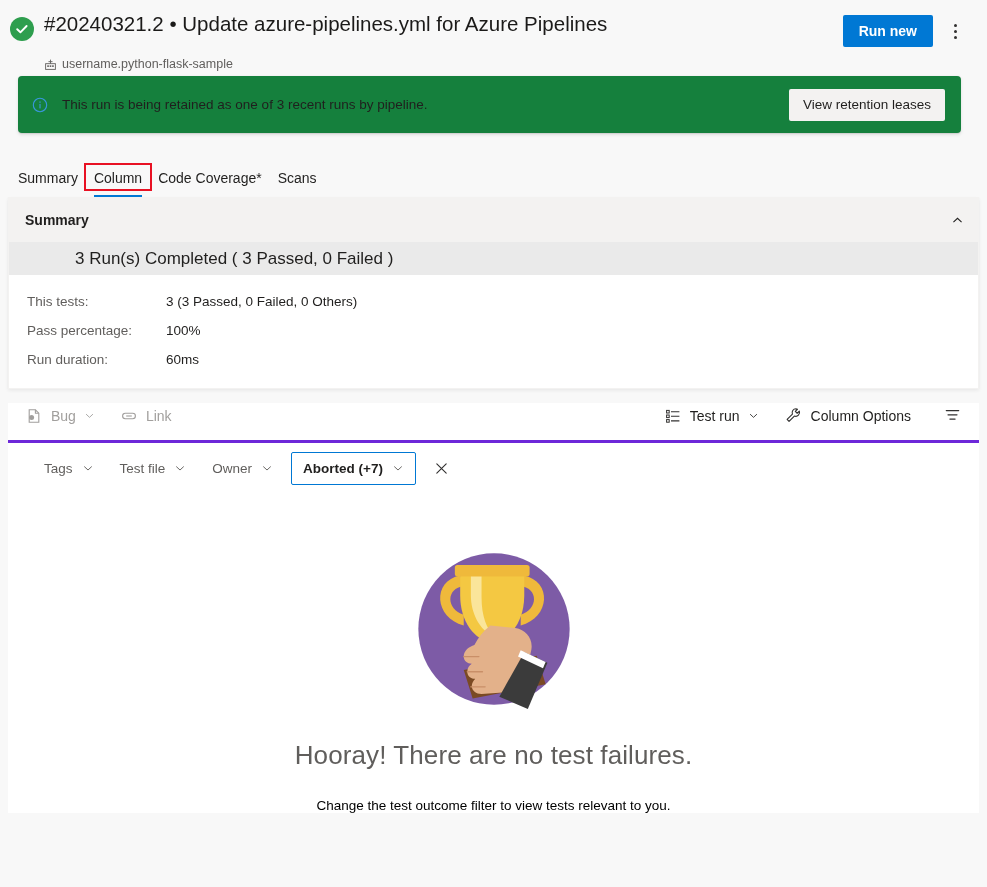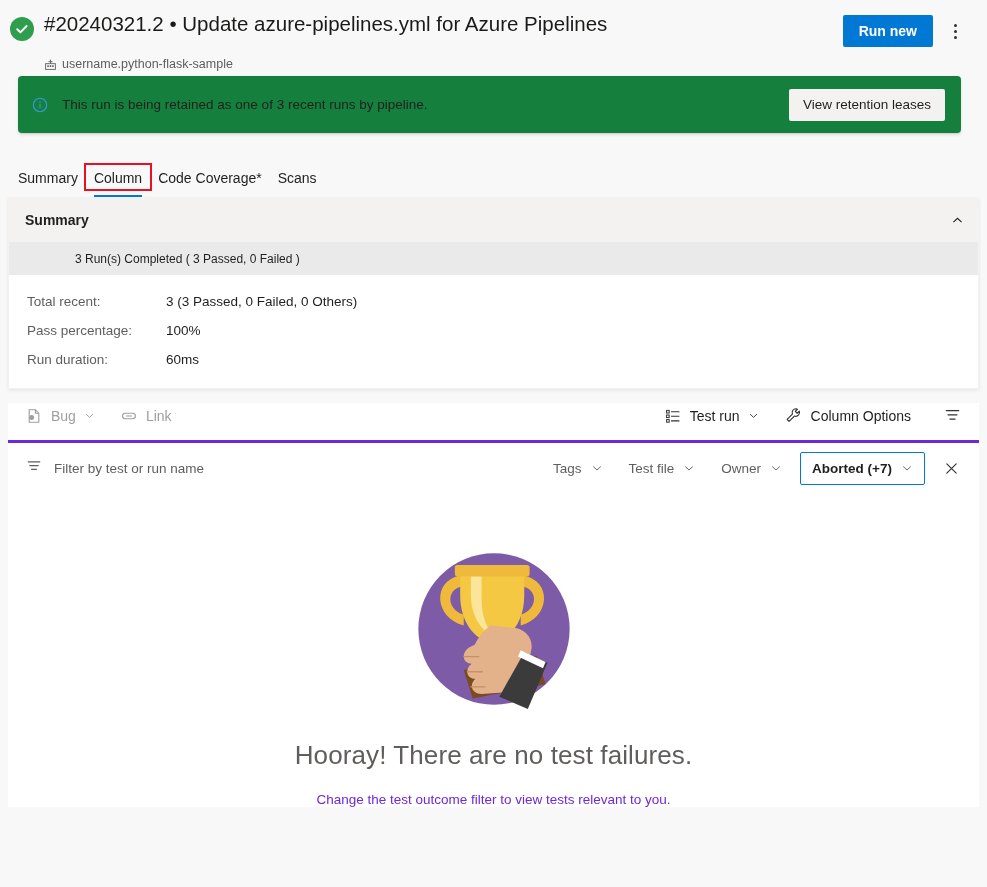--- a/index.html
+++ b/index.html
@@ -143,21 +143,21 @@
   }
   .summary-head-title { font-size: 14px; font-weight: 600; color: #201f1e; flex: 1; }
   .chev { display: flex; align-items: center; }
 
   .summary-strip {
     background: #eaeaea;
     height: 33px;
     display: flex;
     align-items: center;
     padding-left: 66px;
-    font-size: 12px;
+    font-size: 17px;
     color: #201f1e;
   }
 
   .summary-body { background: #ffffff; padding: 12px 0 14px 0; }
   .srow { display: flex; align-items: center; height: 29px; padding-left: 18px; font-size: 13.5px; }
   .skey { color: #605e5c; width: 139px; flex: 0 0 auto; }
   .sval { color: #201f1e; }
 
   
   .tests-panel { background: #ffffff; margin-top: 14px; }
@@ -241,22 +241,22 @@
   }
   .empty-title {
     font-size: 26px;
     font-weight: 300;
     color: #605e5c;
     margin-top: 18px;
     letter-spacing: .1px;
   }
   .empty-sub {
     font-size: 13.5px;
-    color: #6d28d9;
-    margin-top: 21px;
+    color: #000000;
+    margin-top: 27px;
   }
 </style>
 </head>
 <body>
 
 <div class="page-header">
   <div class="hdr-left">
     <div class="status-circle">
       <svg width="14" height="14" viewBox="0 0 14 14">
           <path d="M2.2 7.2L5.4 10.3L11.6 4.0" fill="none" stroke="#ffffff" stroke-width="1.9" stroke-linecap="round" stroke-linejoin="round"></path>
@@ -325,21 +325,21 @@
       <span class="summary-head-title">Summary</span>
       <span class="chev">
         <svg width="13" height="13" viewBox="0 0 16 16">
             <path d="M3 10L8 5.3L13 10" fill="none" stroke="#201f1e" stroke-width="1.3"></path>
           </svg>
       </span>
     </div>
     <div class="summary-strip">3 Run(s) Completed ( 3 Passed, 0 Failed )</div>
     <div class="summary-body">
       <div class="srow">
-        <span class="skey">Total recent:</span>
+        <span class="skey">This tests:</span>
         <span class="sval">3 (3 Passed, 0 Failed, 0 Others)</span>
       </div>
       <div class="srow">
         <span class="skey">Pass percentage:</span>
         <span class="sval">100%</span>
       </div>
       <div class="srow">
         <span class="skey">Run duration:</span>
         <span class="sval">60ms</span>
       </div>
@@ -403,28 +403,20 @@
       </div>
 
       <div class="tb-icon-btn">
         <svg width="17" height="17" viewBox="0 0 16 16">
           <path d="M2.2 3.4h11.6M3.8 7.4h8.4M5.6 11.4h4.8" stroke="#323130" stroke-width="1.25" stroke-linecap="round"></path>
         </svg>
       </div>
     </div>
 
     <div class="filterbar">
-      <div class="filter-input-wrap">
-        <span>
-          <svg width="16" height="16" viewBox="0 0 16 16">
-            <path d="M2.2 3.8h11.6M3.8 7.6h8.4M5.6 11.4h4.8" stroke="#605e5c" stroke-width="1.15" stroke-linecap="round"></path>
-          </svg>
-        </span>
-        <input class="filter-input" type="text" placeholder="Filter by test or run name" style="">
-      </div>
 
       <div class="fpill">
         <span>Tags</span>
         <span class="cv">
           <svg width="12" height="12" viewBox="0 0 16 16">
               <path d="M3 6L8 10.7L13 6" fill="none" stroke="#605e5c" stroke-width="1.25"></path>
             </svg>
         </span>
       </div>
       <div class="fpill">

